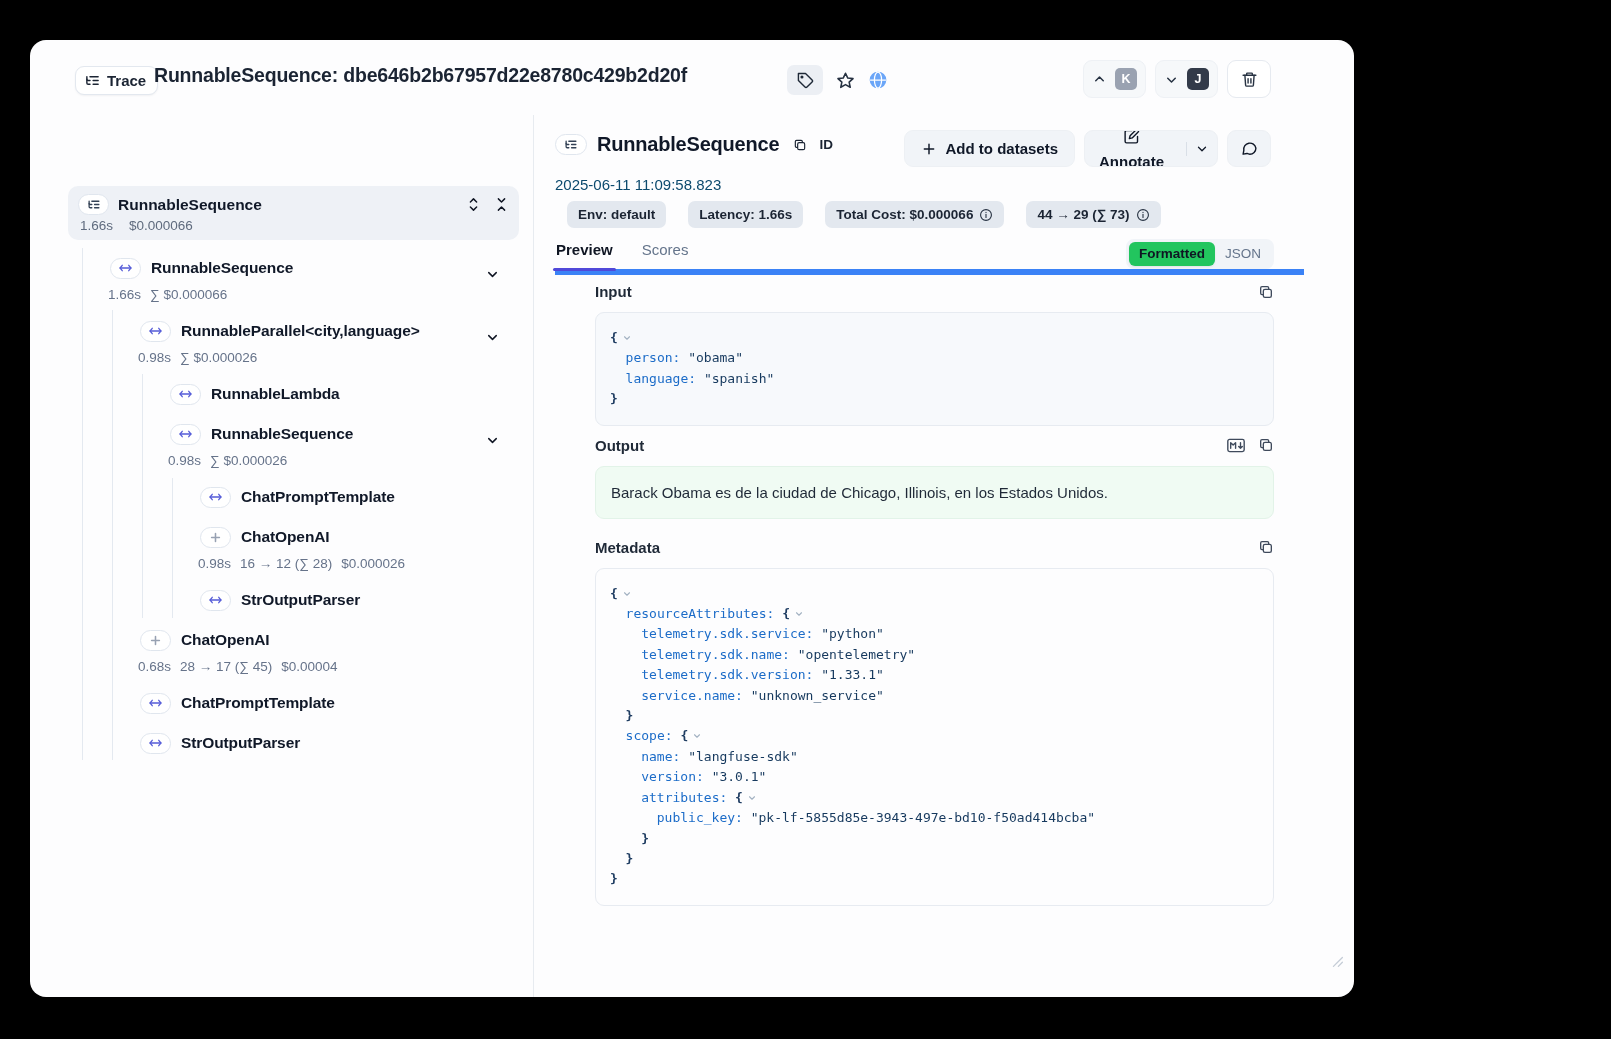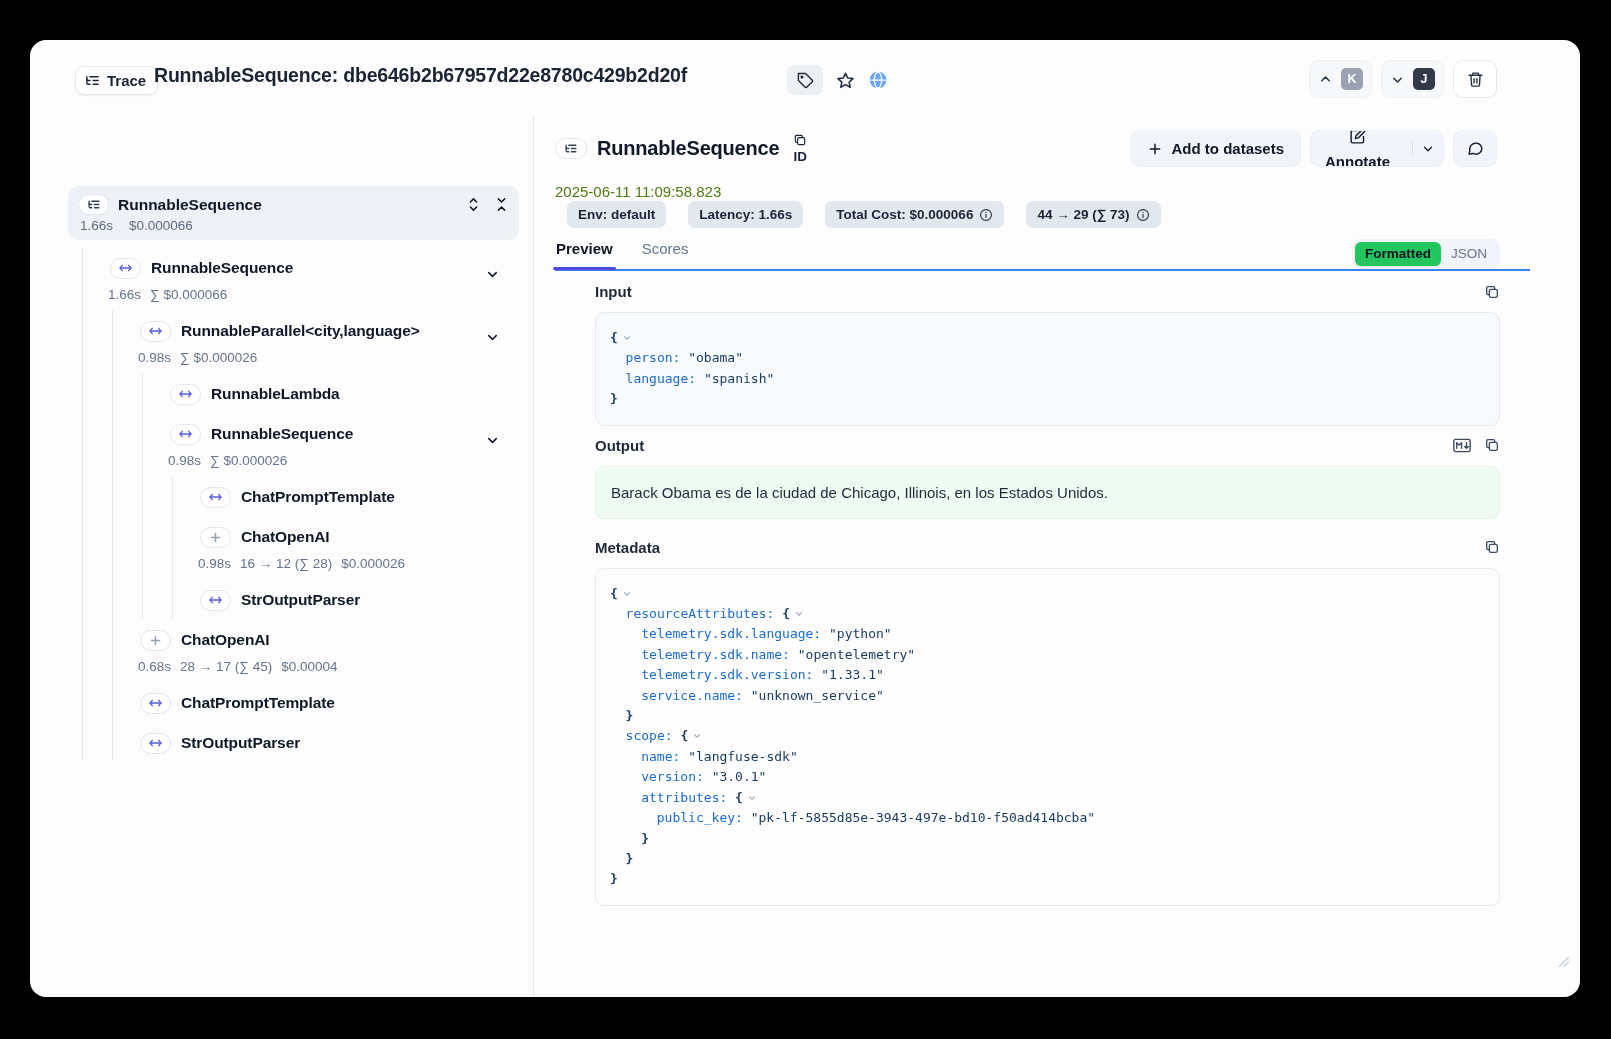--- a/index.html
+++ b/index.html
@@ -1,18 +1,18 @@
 <!DOCTYPE html>
 <html><head>
 <meta charset="utf-8">
 <style>
   html,body{margin:0;padding:0;}
   body{width:1611px;height:1039px;background:#000;overflow:hidden;position:relative;
        font-family:"Liberation Sans",sans-serif;-webkit-font-smoothing:antialiased;}
-  .window{position:absolute;left:30px;top:40px;width:1550px;height:957px;background:#fdfdfe;
+  .window{position:absolute;left:30px;top:40px;width:1324px;height:957px;background:#fdfdfe;
           border-radius:16px;box-shadow:0 24px 70px rgba(0,0,0,.55);overflow:hidden;}
   svg{display:block;}
 
   
   .trace-badge{position:absolute;left:45px;top:26px;display:flex;align-items:center;gap:7px;
     background:#fff;border:1px solid #e3e8ef;border-radius:9px;padding:5px 11px 5px 9px;
     font-size:15px;font-weight:700;color:#1b2433;box-shadow:0 1px 2px rgba(16,24,40,.05);}
   .win-title{position:absolute;left:124px;top:24px;font-size:19.5px;font-weight:700;color:#1b2433;letter-spacing:-.2px;}
   .title-tools{position:absolute;left:757px;top:25px;display:flex;align-items:center;gap:13px;}
   .tag-btn{width:36px;height:30px;background:#eceff4;border-radius:7px;display:flex;align-items:center;justify-content:center;}
@@ -50,34 +50,34 @@
   .tree-name{margin-left:10px;font-size:15.5px;font-weight:600;color:#101828;letter-spacing:-.1px;}
   .tree-metrics{display:flex;gap:9px;margin-left:-2px;margin-top:1px;height:22px;align-items:center;
                 font-size:13.5px;color:#66738a;}
   .tree-chev{position:absolute;right:33px;top:13px;}
   .guide{position:absolute;width:1px;background:#e4e9f0;}
 
   
   .main{position:absolute;left:504px;top:75px;right:0;bottom:0;}
   .m-title-row{position:absolute;left:21px;top:18px;display:flex;align-items:center;}
   .m-title{margin-left:10px;font-size:20px;font-weight:700;color:#101828;letter-spacing:-.2px;}
-  .id-group{margin-left:14px;display:flex;gap:2px;font-size:13.5px;font-weight:600;color:#1b2433;flex-direction:column;}
+  .id-group{margin-left:14px;display:flex;align-items:center;gap:12px;font-size:13.5px;font-weight:600;color:#1b2433;}
   .m-actions{position:absolute;right:83px;top:15px;display:flex;gap:9px;align-items:stretch;}
   .action-btn{height:37px;background:#f1f4f8;border:1px solid #edf0f4;border-radius:9px;font-size:15px;
               font-weight:600;color:#101828;display:flex;align-items:center;gap:8px;padding:0 16px;box-sizing:border-box;}
   .split{display:flex;padding:0;overflow:hidden;}
   .split-main{display:flex;align-items:center;gap:8px;padding:0 14px;flex-direction:column;}
   .split-chev{width:30px;display:flex;align-items:center;justify-content:center;border-left:1px solid #d9dfe7;}
   .bubble-btn{width:44px;padding:0;justify-content:center;}
-  .m-timestamp{position:absolute;left:21px;top:68px;font-size:15px;color:#4d7c0f;}
+  .m-timestamp{position:absolute;left:21px;top:61px;font-size:15px;color:#0c4a6e;}
   .m-badges{position:absolute;left:21px;top:86px;display:flex;gap:10px;}
   .badge{height:27px;background:#e3e8ef;border-radius:7px;padding:0 11px;font-size:13.5px;font-weight:600;
          color:#1b2433;display:flex;align-items:center;gap:6px;margin-left:12px;}
-  .m-tabs{position:absolute;left:21px;right:50px;top:124px;height:30px;border-bottom:2px solid #3b82f6;
-          display:flex;align-items:flex-end;}
+  .m-tabs{position:absolute;left:21px;right:50px;top:124px;height:30px;border-bottom:6px solid #3b82f6;
+          display:flex;align-items:center;}
   .tab{margin-right:27px;font-size:15px;padding:2px 1px 12px;position:relative;color:#64748b;font-weight:500;cursor:default;}
   .tab.active{color:#0f1523;font-weight:600;}
   .tab.active::after{content:"";position:absolute;left:-2px;right:-2px;bottom:-1px;height:3px;background:#5048d9;border-radius:2px;}
   .fmt-toggle{margin-left:auto;display:flex;background:#f1f4f8;border-radius:8px;padding:3px;margin-right:30px;height:24px;}
   .fmt-opt{font-size:13.5px;line-height:24px;padding:0 10px;border-radius:6px;color:#64748b;font-weight:500;}
   .fmt-opt.active{background:#22c55e;color:#0f1523;font-weight:700;box-shadow:0 1px 2px rgba(16,24,40,.08);}
   .m-body{position:absolute;left:21px;right:80px;top:154px;bottom:0;margin-left:40px;}
   .sec-head{display:flex;align-items:center;margin:11px 0 12px;font-size:15px;font-weight:600;color:#1f2937;}
   .sec-head.first{margin-top:14px;} .sec-head.meta{margin-top:20px;}
   .sec-icons{margin-left:auto;display:flex;gap:13px;align-items:center;color:#3f4a5c;}
@@ -498,21 +498,21 @@
           </span>
         </span>
       </div>
       <div class="code-block white" id="metadata-json">
           <div class="code-line" style="padding-left: 0px;"><span class="code-brace">{</span><span class="code-chev"><svg width="10" height="10" viewBox="0 0 24 24" fill="none" stroke="#a3b2c2" stroke-width="2.6" stroke-linecap="round" stroke-linejoin="round">
                 <path d="M6 9l6 6 6-6"></path>
               </svg></span></div>
           <div class="code-line" style="padding-left: 15.6px;"><span class="code-key">resourceAttributes: </span><span class="code-brace">{</span><span class="code-chev"><svg width="10" height="10" viewBox="0 0 24 24" fill="none" stroke="#a3b2c2" stroke-width="2.6" stroke-linecap="round" stroke-linejoin="round">
                 <path d="M6 9l6 6 6-6"></path>
               </svg></span></div>
-          <div class="code-line" style="padding-left: 31.2px;"><span class="code-key">telemetry.sdk.language: </span><span class="code-val">"python"</span></div>
+          <div class="code-line" style="padding-left: 31.2px;"><span class="code-key">telemetry.sdk.service: </span><span class="code-val">"python"</span></div>
           <div class="code-line" style="padding-left: 31.2px;"><span class="code-key">telemetry.sdk.name: </span><span class="code-val">"opentelemetry"</span></div>
           <div class="code-line" style="padding-left: 31.2px;"><span class="code-key">telemetry.sdk.version: </span><span class="code-val">"1.33.1"</span></div>
           <div class="code-line" style="padding-left: 31.2px;"><span class="code-key">service.name: </span><span class="code-val">"unknown_service"</span></div>
           <div class="code-line" style="padding-left: 15.6px;"><span class="code-brace">}</span></div>
           <div class="code-line" style="padding-left: 15.6px;"><span class="code-key">scope: </span><span class="code-brace">{</span><span class="code-chev"><svg width="10" height="10" viewBox="0 0 24 24" fill="none" stroke="#a3b2c2" stroke-width="2.6" stroke-linecap="round" stroke-linejoin="round">
                 <path d="M6 9l6 6 6-6"></path>
               </svg></span></div>
           <div class="code-line" style="padding-left: 31.2px;"><span class="code-key">name: </span><span class="code-val">"langfuse-sdk"</span></div>
           <div class="code-line" style="padding-left: 31.2px;"><span class="code-key">version: </span><span class="code-val">"3.0.1"</span></div>
           <div class="code-line" style="padding-left: 31.2px;"><span class="code-key">attributes: </span><span class="code-brace">{</span><span class="code-chev"><svg width="10" height="10" viewBox="0 0 24 24" fill="none" stroke="#a3b2c2" stroke-width="2.6" stroke-linecap="round" stroke-linejoin="round">

